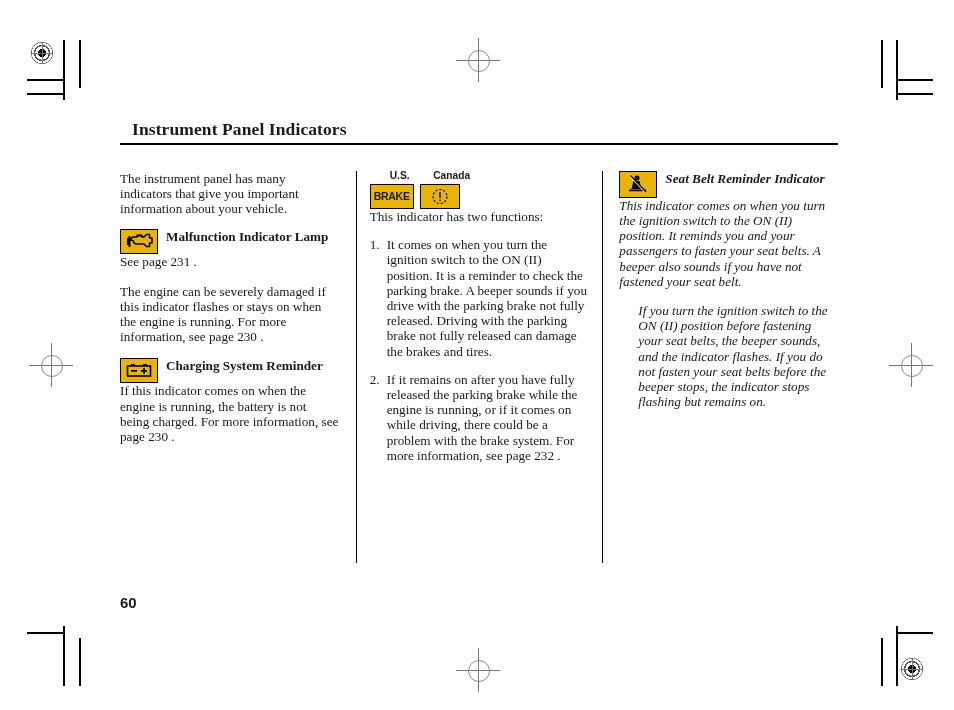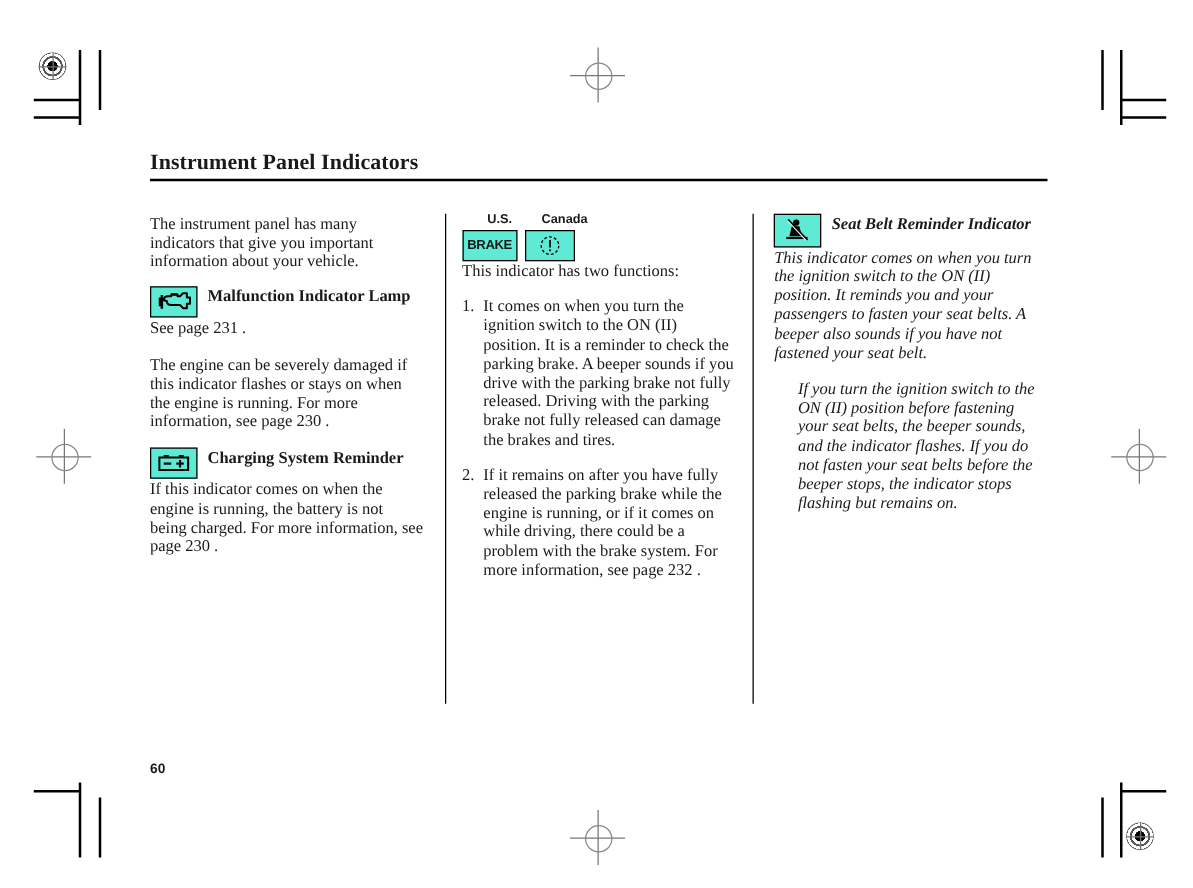--- a/index.html
+++ b/index.html
@@ -75,21 +75,21 @@
     left: 120px;
     top: 120px;
     width: 718px;
   }
 
   .page-title {
     font-family: "Liberation Serif", serif;
     font-weight: bold;
     font-size: 17.5px;
     letter-spacing: 0.1px;
-    margin: 0 0 4px 0;
+    margin: 0 0 4px 12px;
     line-height: 1.1;
   }
   .title-rule {
     height: 1.5px;
     background: #000;
     width: 718px;
     margin-bottom: 26px;
   }
 
   .columns {
@@ -143,21 +143,21 @@
     line-height: 15.2px;
     margin: 0;
   }
 
   .spacer-sm { height: 13px; }
 
   
   .icon-box {
     box-sizing: border-box;
     border: 1.6px solid #000;
-    background: #5eead4;
+    background: #eab308;
     display: flex;
     align-items: center;
     justify-content: center;
     flex: 0 0 auto;
   }
   .icon-38 { width: 38px; height: 25px; }
   .icon-brake { width: 44px; height: 25px; }
   .icon-canada { width: 40px; height: 25px; }
   .icon-belt { width: 38px; height: 27px; }
 
@@ -207,24 +207,24 @@
   }
   ol.numlist li .num {
     position: absolute;
     left: 0;
     top: 0;
   }
 
   .page-number {
     position: absolute;
     left: 120px;
-    top: 609px;
+    top: 594px;
     font-family: "Liberation Sans", sans-serif;
     font-weight: bold;
-    font-size: 11px;
+    font-size: 15px;
   }
 </style>
 </head>
 <body>
 
 <div class="reg-bullseye" style="left:31px; top:42px;"></div>
 <div class="reg-bullseye" style="left:901px; top:658px;"></div>
 
 <div class="reg-cross" style="left:456px; top:38px;">
   <div class="v"></div>

